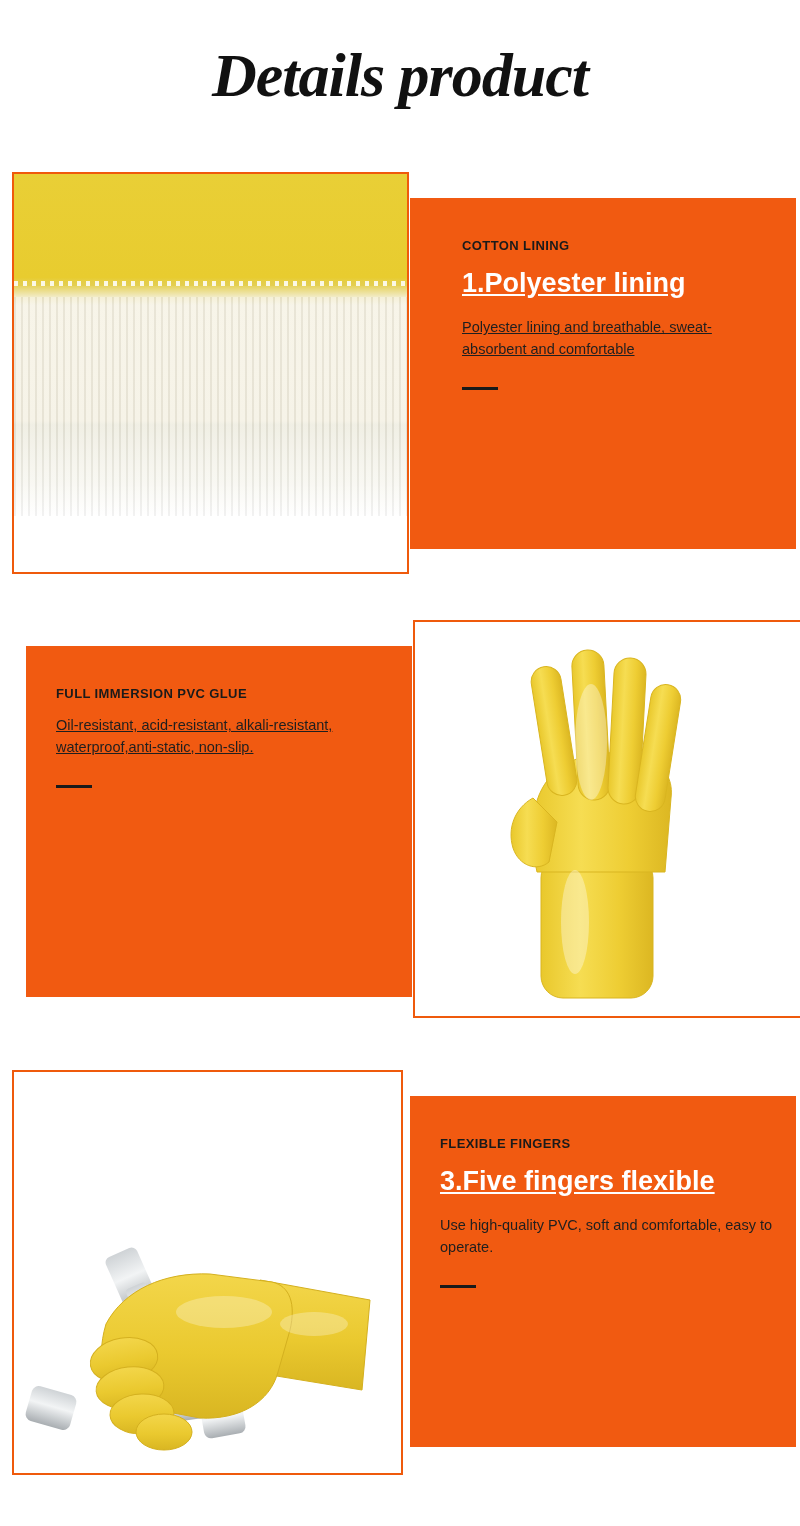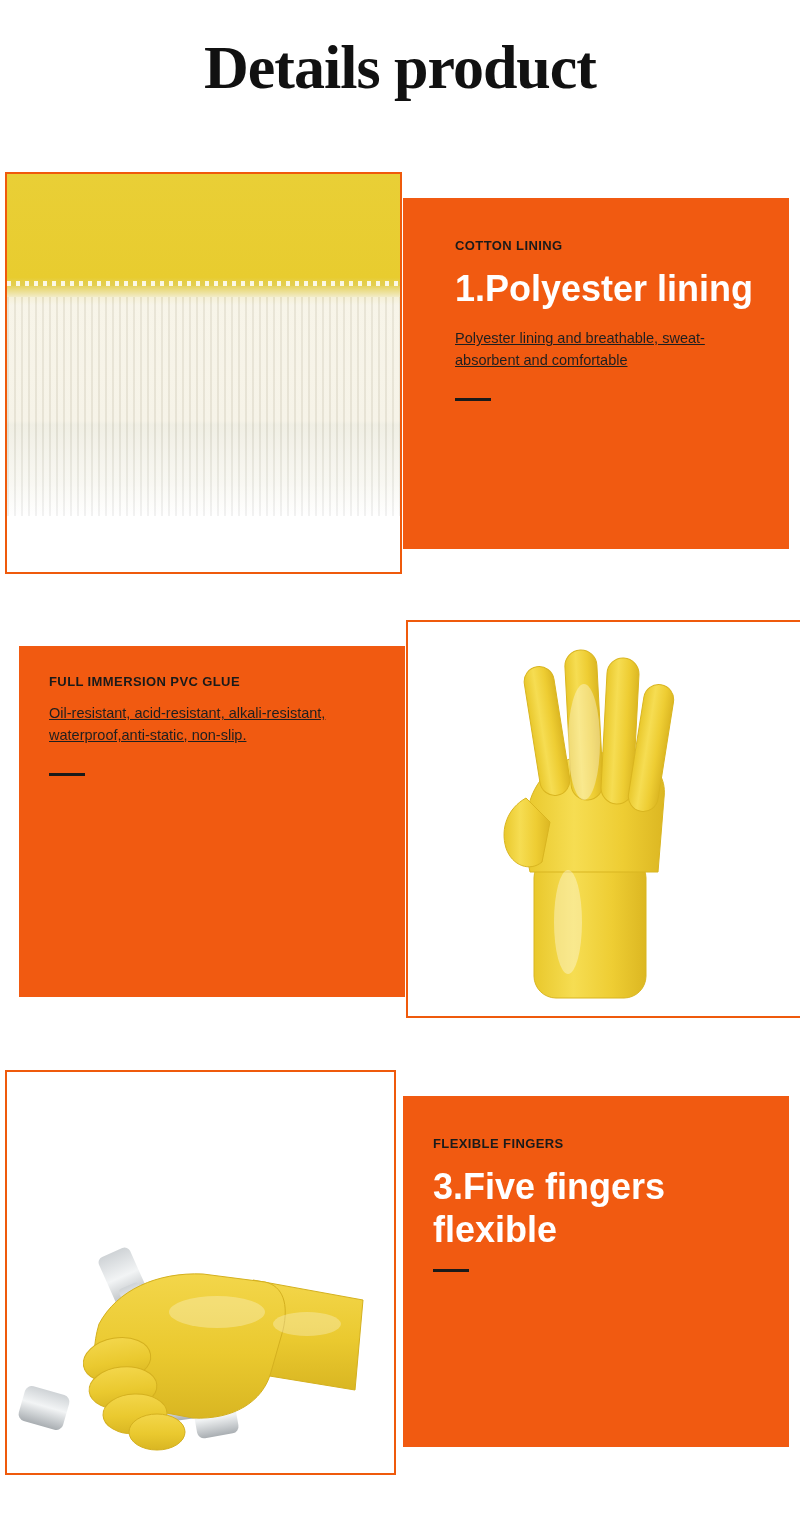--- a/index.html
+++ b/index.html
@@ -15,29 +15,30 @@
     position: relative;
   }
 
   .page-title {
     text-align: center;
     font-family: "Liberation Serif", serif;
     font-weight: bold;
     font-size: 62px;
     color: #111111;
     letter-spacing: -1px;
-    margin: 0;
-    padding-top: 36px;
+    margin: 16px;
+    padding-top: 28px;
     line-height: 1.0;
+    font-style: italic;
   }
 
   
   .section {
     position: absolute;
-    left: 5px;
+    left: 12px;
     width: 632px;
   }
 
   .photo {
     position: absolute;
     background: #ffffff;
     border: 2px solid #ef5a0c;
     box-sizing: border-box;
     overflow: hidden;
   }
@@ -50,46 +51,47 @@
   }
 
   .kicker {
     font-size: 13px;
     font-weight: bold;
     color: #1a1a1a;
     letter-spacing: 0.4px;
     margin: 0 0 14px 0;
   }
   .headline {
-    font-size: 36px;
+    font-size: 27px;
     font-weight: bold;
     color: #ffffff;
     margin: 0 0 18px 0;
     line-height: 1.2;
+    text-decoration: underline;
   }
   .body-text {
     font-size: 14.5px;
     color: #1f1f1f;
     line-height: 1.5;
     margin: 0 0 26px 0;
   }
   .rule {
     width: 36px;
     height: 3px;
     background: #1a1a1a;
   }
 
   
   #sec1 { top: 172px; height: 408px; }
   #sec1 .photo { left: 0; top: 0; width: 397px; height: 402px; }
   #sec1 .panel { left: 398px; top: 26px; width: 386px; height: 351px; padding: 40px 0 0 52px; }
 
   
   #sec2 { top: 620px; height: 410px; }
-  #sec2 .panel { left: 14px; top: 26px; width: 386px; height: 351px; padding: 28px 0 0 30px; }
+  #sec2 .panel { left: 14px; top: 26px; width: 386px; height: 351px; padding: 40px 0 0 30px; }
   #sec2 .photo { left: 401px; top: 0; width: 399px; height: 398px; }
 
   
   #sec3 { top: 1070px; height: 420px; }
   #sec3 .photo { left: 0; top: 0; width: 391px; height: 405px; }
   #sec3 .panel { left: 398px; top: 26px; width: 386px; height: 351px; padding: 40px 0 16px 30px; }
 
   
   .img-lining {
     position: absolute; inset: 0;
@@ -227,16 +229,17 @@
           <ellipse cx="210" cy="240" rx="48" ry="16"></ellipse>
           <ellipse cx="300" cy="252" rx="34" ry="12"></ellipse>
         </g>
       </svg>
     </div>
   </div>
 
   <div class="panel">
     <p class="kicker">FLEXIBLE FINGERS</p>
     <h2 class="headline">3.Five fingers flexible</h2>
+    <p class="body-text" style="width:345px;">Use high-quality PVC, soft and comfortable, easy to operate.</p>
     <div class="rule"></div>
   </div>
 
 </div>
 
 </body></html>

